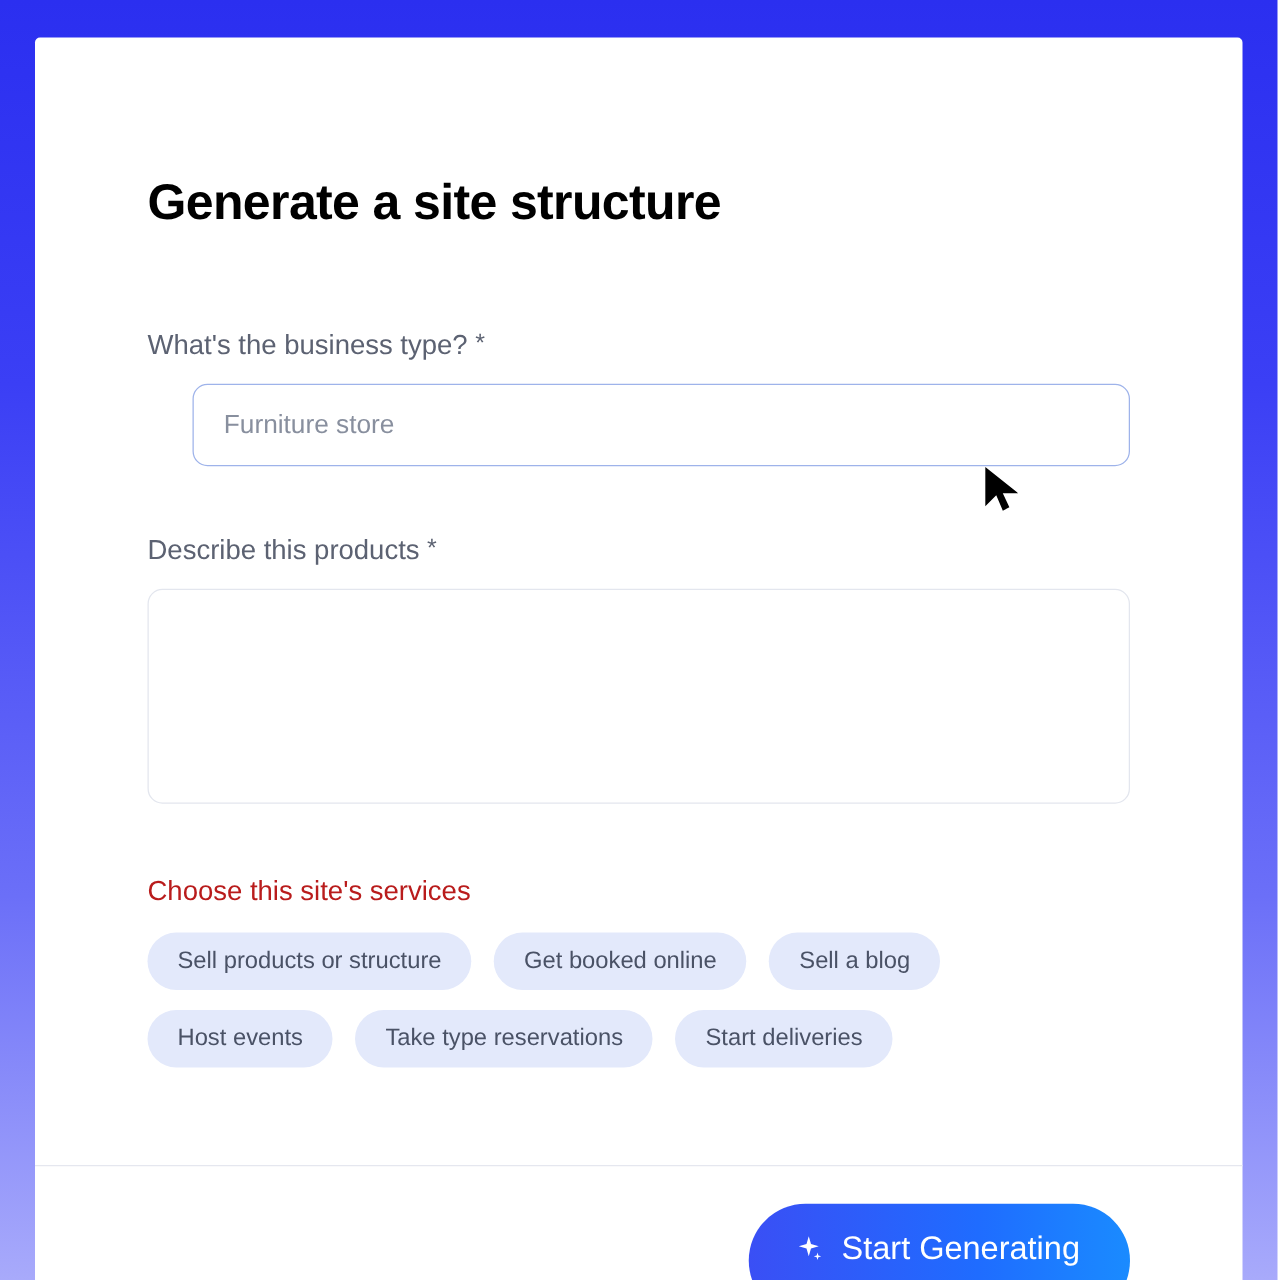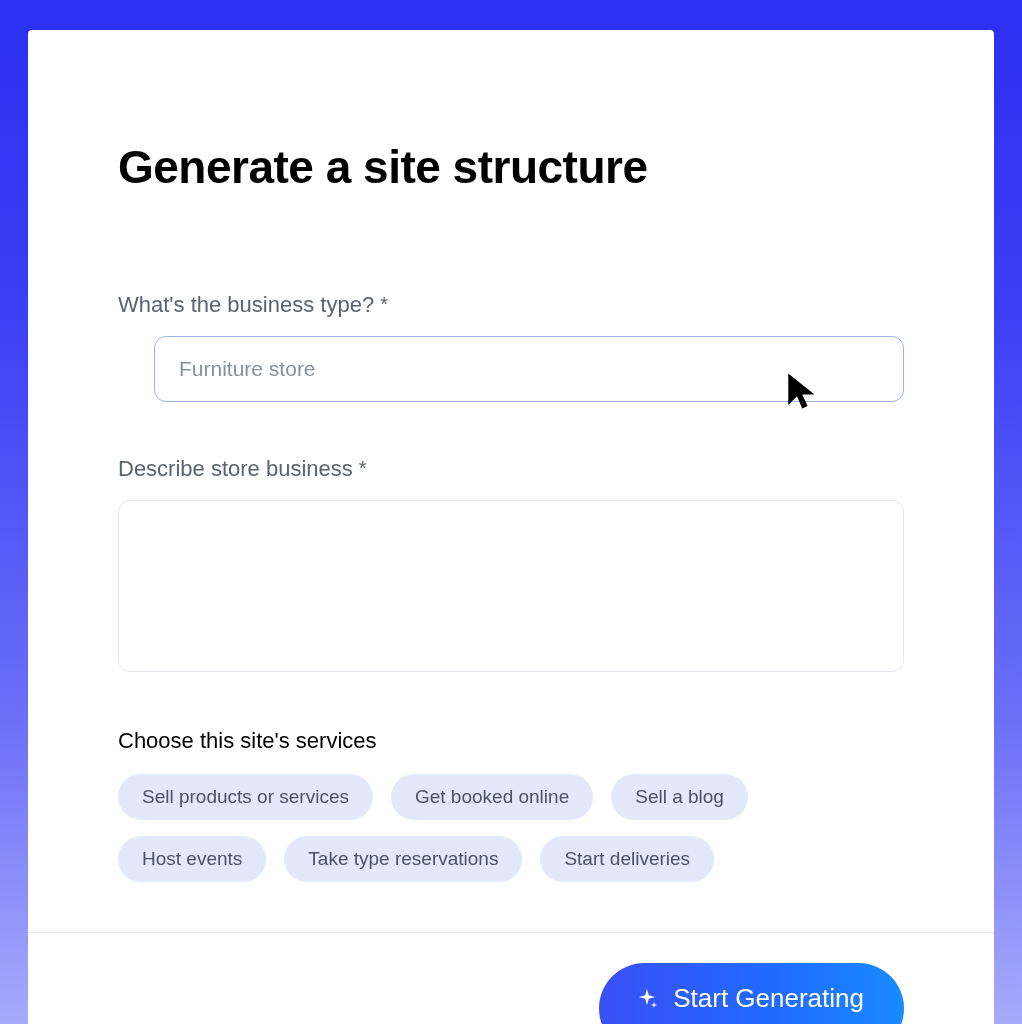--- a/index.html
+++ b/index.html
@@ -17,25 +17,25 @@
       position: relative;
     }
     .card {
       background: #fff;
       border-radius: 4px 4px 0 0;
       height: 100%;
       padding: 110px 90px 0 90px;
       position: relative;
     }
     .page-title {
-      font-size: 46px;
+      font-size: 40px;
       font-weight: 800;
       color: #000;
       letter-spacing: -0.5px;
-      margin-bottom: 98px;
+      margin-bottom: 78px;
     }
     .field-label {
       font-size: 22px;
       color: #5c6272;
       margin-bottom: 18px;
       display: flex;
       align-items: flex-end;
       gap: 6px;
     }
     .req {
@@ -73,21 +73,21 @@
       background: #fff;
     }
     .section-gap {
       height: 54px;
     }
     .section-gap-sm {
       height: 52px;
     }
     .services-label {
       font-size: 22px;
-      color: #000000;
+      color: #b91c1c;
       margin-bottom: 20px;
     }
     .chips {
       display: flex;
       flex-wrap: wrap;
       gap: 16px 18px;
     }
     .chip {
       background: #e3e9fb;
       color: #4a5266;
@@ -149,32 +149,32 @@
     <span class="req">*</span>
   </div>
 
   <div style="position:relative;padding-left:36px;">
     <input type="text" class="text-input focused" value="Furniture store" style="">
   </div>
 
   <div class="section-gap"></div>
 
   <div class="field-label">
-    <span>Describe store business</span>
+    <span>Describe this products</span>
     <span class="req">*</span>
   </div>
 
   <textarea class="textarea-input" style=""></textarea>
 
   <div class="section-gap-sm"></div>
 
   <div class="services-label">Choose this site's services</div>
 
   <div class="chips">
-    <button class="chip">Sell products or services</button>
+    <button class="chip">Sell products or structure</button>
     <button class="chip">Get booked online</button>
     <button class="chip">Sell a blog</button>
     <button class="chip">Host events</button>
     <button class="chip">Take type reservations</button>
     <button class="chip">Start deliveries</button>
   </div>
 
   <div class="footer">
     <button class="generate-btn">
       <span class="sparkle-icon">

